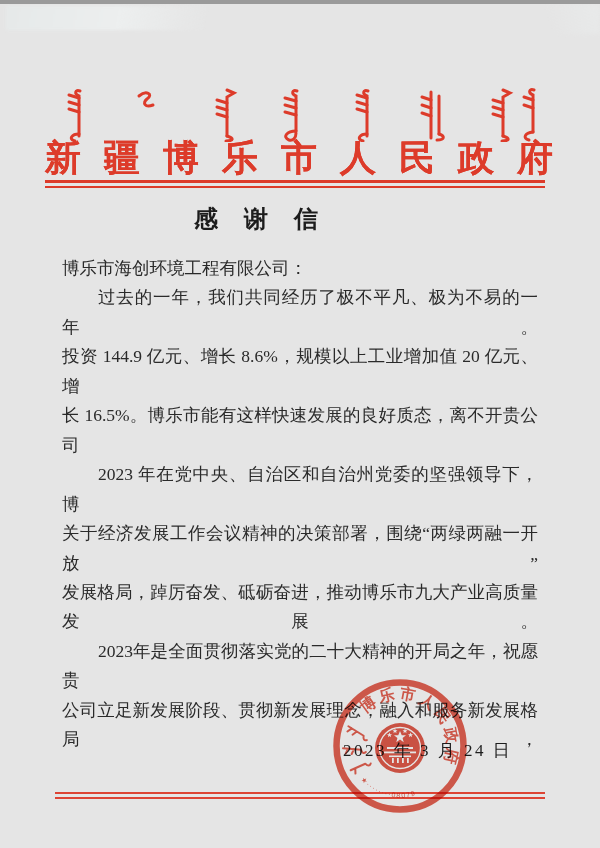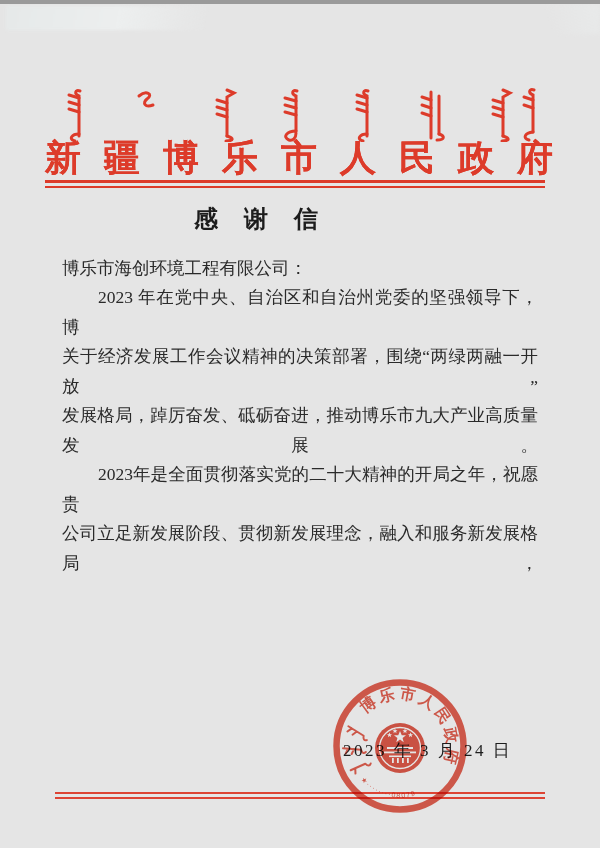--- a/index.html
+++ b/index.html
@@ -113,20 +113,23 @@
   </svg>
 
   <div class="gov-title">新疆博乐市人民政府</div>
 
   <div class="head-rule"></div>
 
   <div class="letter-heading">感 谢 信</div>
 
   <div class="body-text">
     <div class="ln">博乐市海创环境工程有限公司：</div>
+    <div class="ln ind j">过去的一年，我们共同经历了极不平凡、极为不易的一年。</div>
+    <div class="ln j">投资 144.9 亿元、增长 8.6%，规模以上工业增加值 20 亿元、增</div>
+    <div class="ln j">长 16.5%。博乐市能有这样快速发展的良好质态，离不开贵公司</div>
     <div class="ln ind j">2023 年在党中央、自治区和自治州党委的坚强领导下，博</div>
     <div class="ln j">关于经济发展工作会议精神的决策部署，围绕“两绿两融一开放”</div>
     <div class="ln j">发展格局，踔厉奋发、砥砺奋进，推动博乐市九大产业高质量发展。</div>
     <div class="ln ind j">2023年是全面贯彻落实党的二十大精神的开局之年，祝愿贵</div>
     <div class="ln j">公司立足新发展阶段、贯彻新发展理念，融入和服务新发展格局，</div>
 
   </div>
 
   <div class="letter-date">2023 年 3 月 24 日</div>
 

